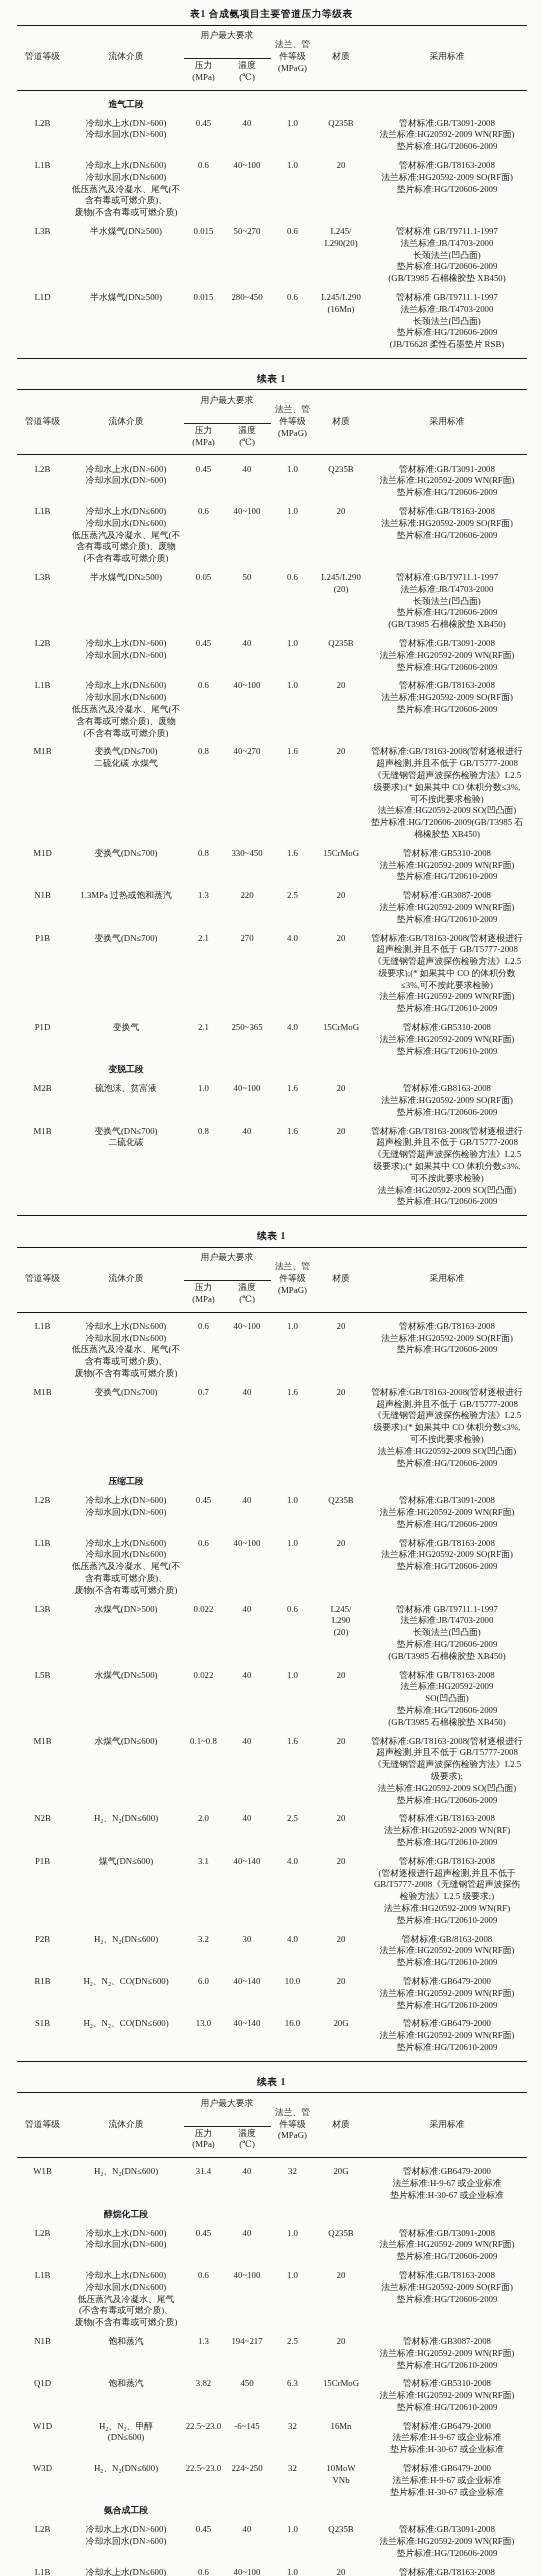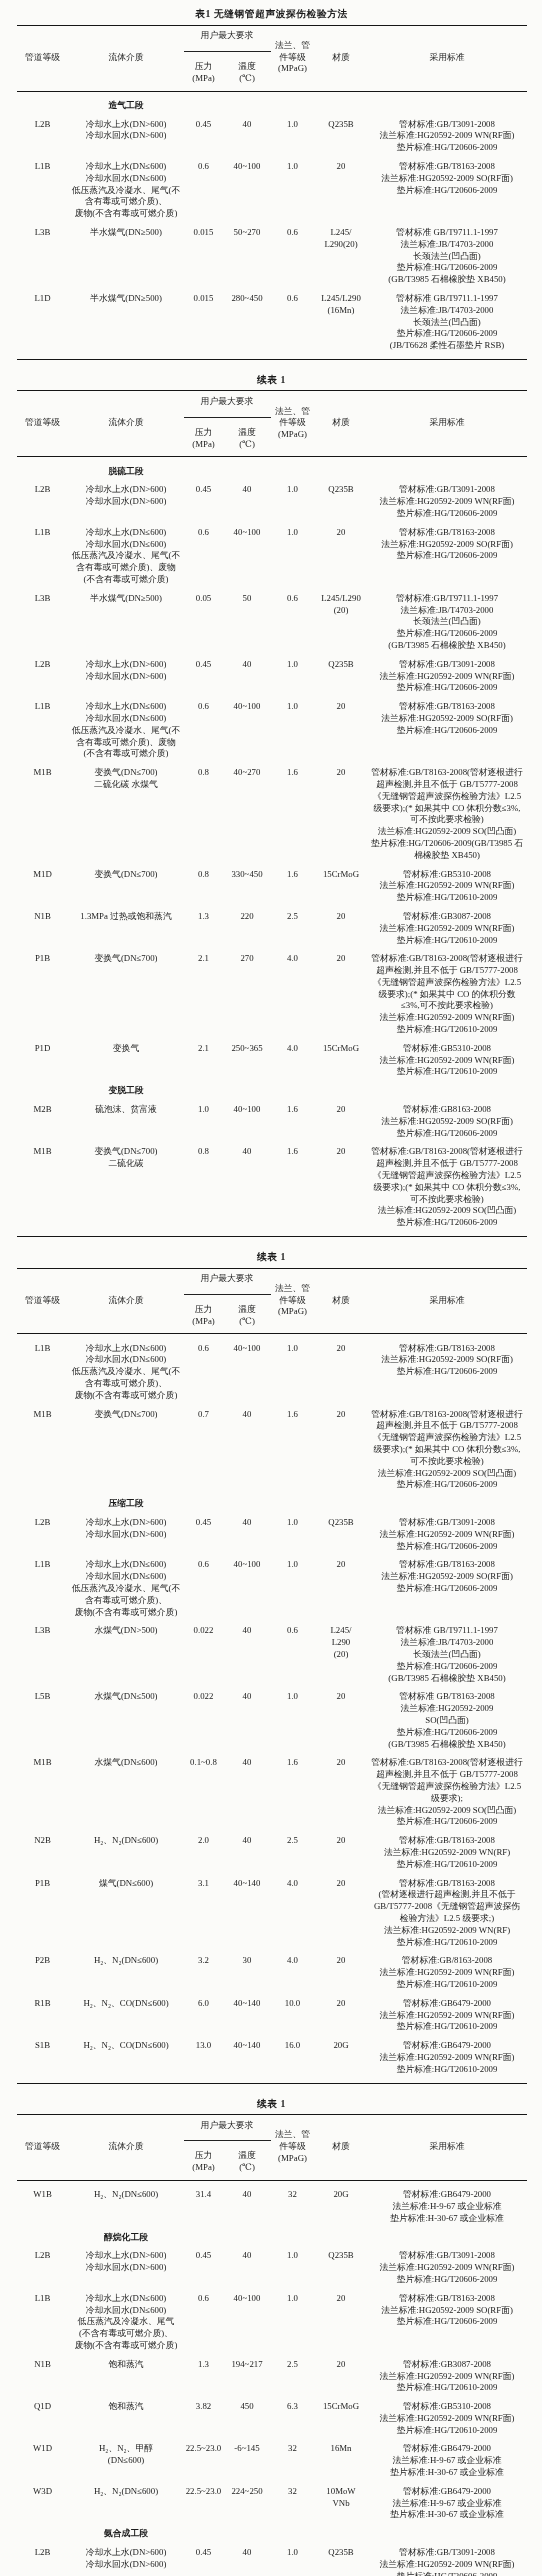--- a/index.html
+++ b/index.html
@@ -25,21 +25,21 @@
     display:flex; align-items:center;
     border-bottom:1.5px solid #161616;
     padding:4.7px 0 5.9px 0;
   }
   .hcell{text-align:center;}
   .h-grade{width:52px;}
   .h-medium{width:115px;}
   .h-user{width:87px;}
   .h-user-top{
     text-align:center; border-bottom:0.9px solid #222;
-    padding-bottom:9px; margin-bottom:9px;
+    padding-bottom:16px; margin-bottom:1px;
   }
   .h-user-sub{display:flex;}
   .h-sub-press{width:40px; text-align:center;}
   .h-sub-temp{width:47px; text-align:center;}
   .h-flange{width:44px;}
   .h-mat{width:53px;}
   .h-std{flex:1;}
   .tbody{padding:1.2px 0 0 0;}
   .section-row{margin-top:7px;}
   .section-label{
@@ -56,21 +56,21 @@
   .c-std{flex:1; padding:0 2.4px;}
   .c-grade .line,.c-medium .line,.c-press .line,
   .c-temp .line,.c-flange .line,.c-mat .line{white-space:nowrap;}
   .c-std .line{white-space:normal;}
 </style>
 </head>
 <body>
 
 <div class="page" id="page">
     <section class="table-wrap">
-    <div class="table-title">表1  无缝钢管超声波探伤检验方法</div>
+    <div class="table-title">表1  合成氨项目主要管道压力等级表</div>
     <div class="table-block">
       <div class="thead">
         <div class="hcell h-grade">管道等级</div>
         <div class="hcell h-medium">流体介质</div>
         <div class="h-user">
           <div class="h-user-top">用户最大要求</div>
           <div class="h-user-sub">
             <div class="h-sub-press">
               <div>压力</div>
               <div>(MPa)</div>
@@ -228,23 +228,20 @@
         </div>
         <div class="hcell h-flange">
           <div>法兰、管</div>
           <div>件等级</div>
           <div>(MPaG)</div>
         </div>
         <div class="hcell h-mat">材质</div>
         <div class="hcell h-std">采用标准</div>
       </div>
       <div class="tbody">
-          <div class="section-row">
-            <div class="section-label">脱硫工段</div>
-          </div>
           <div class="trow">
             <div class="cell c-grade">
               <div class="line">L2B</div>
             </div>
             <div class="cell c-medium">
               <div class="line">冷却水上水(DN&gt;600)</div>
               <div class="line">冷却水回水(DN&gt;600)</div>
             </div>
             <div class="cell c-press">
               <div class="line">0.45</div>

